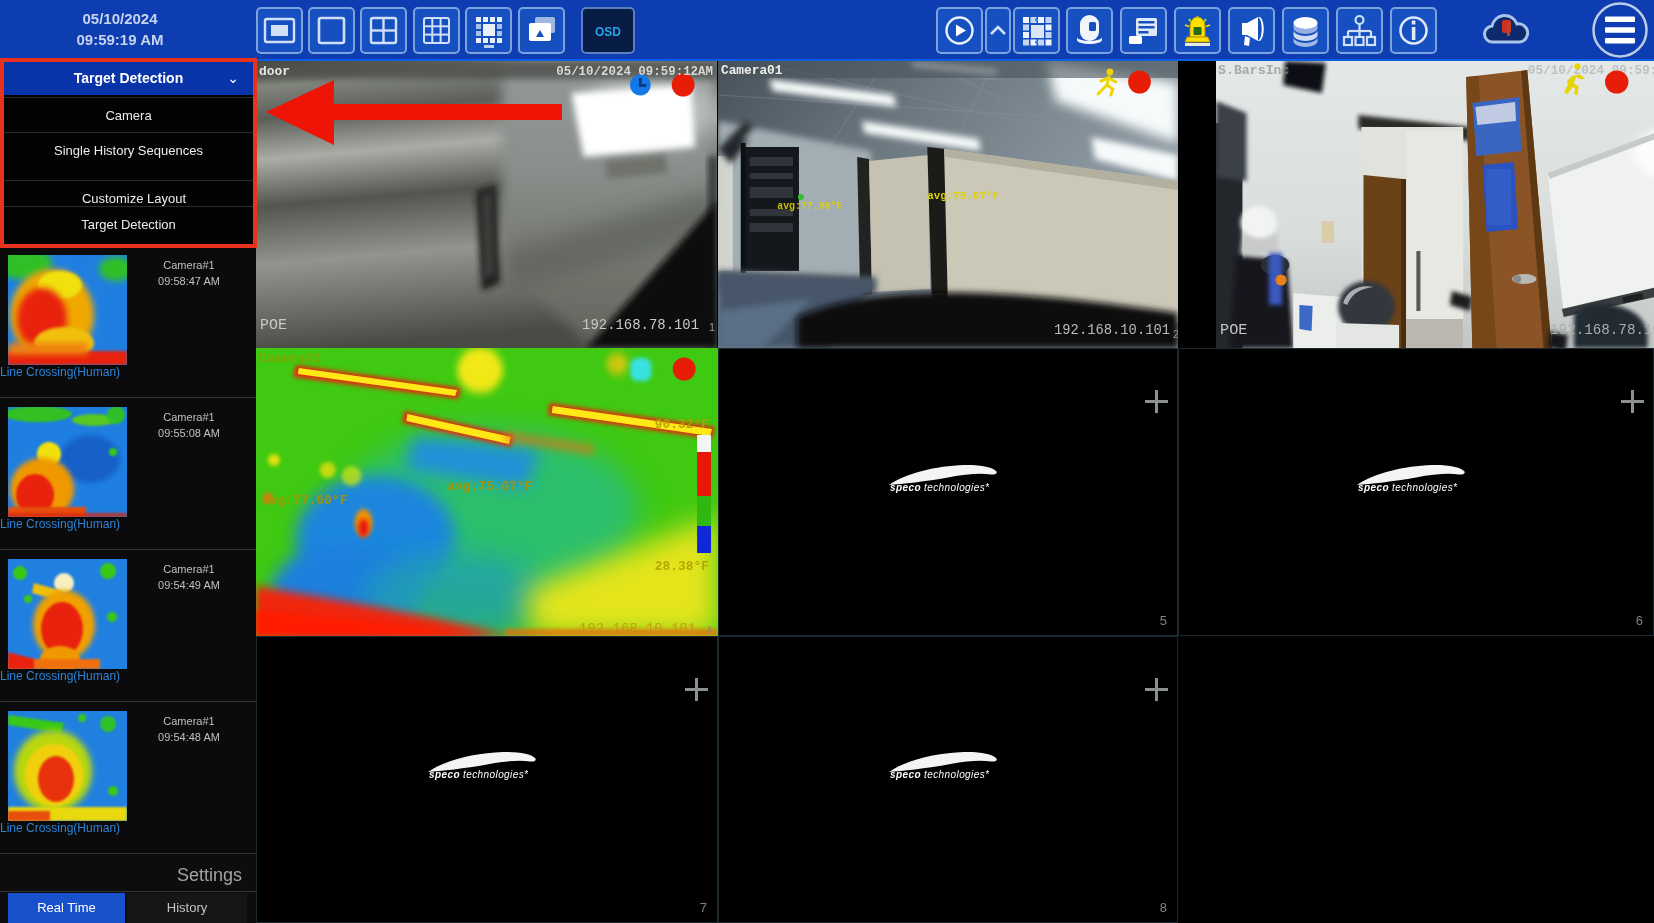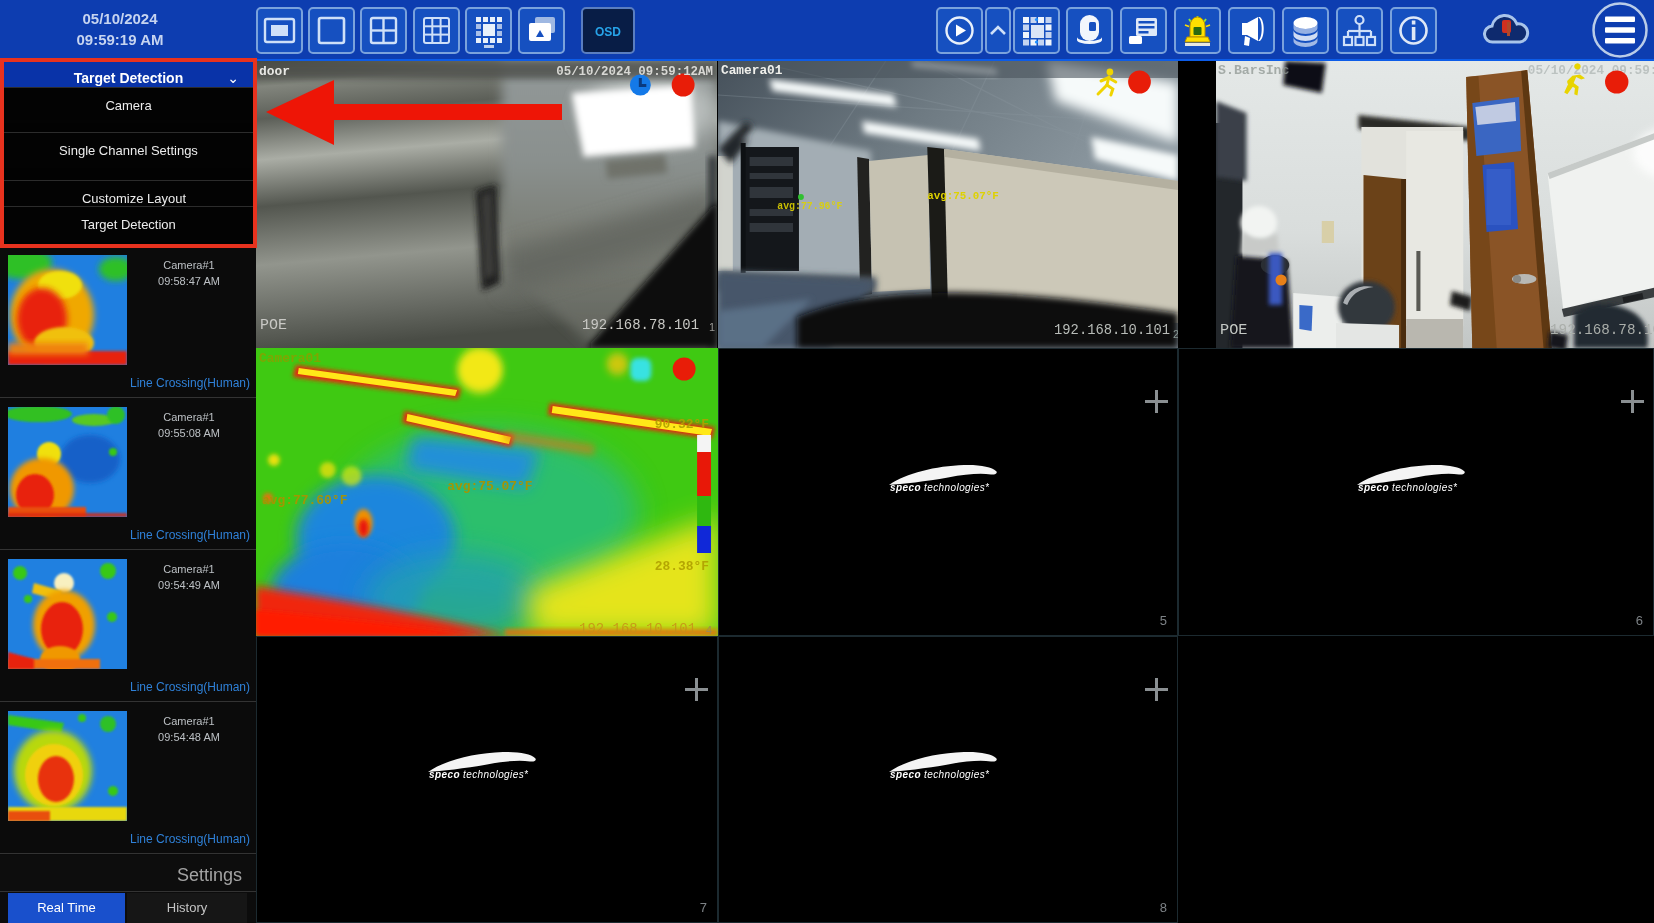--- a/index.html
+++ b/index.html
@@ -13,21 +13,21 @@
   .tbtn svg { position:absolute; left:0; top:0; }
   
   #sidebar { left:0; top:61px; width:256px; height:862px; background:#0b0b0b; }
   #menu { left:0; top:58px; width:257px; height:190px; border:4px solid #e8321e; background:#020202; }
   #menuhead { left:4px; top:62px; width:249px; height:33px; background:#0933a8; color:#fff; font-weight:bold; font-size:14px; text-align:center; line-height:33px; }
   .mitem { left:4px; width:249px; height:36px; background:#030303; color:#ececec; font-size:13px; text-align:center; line-height:36px; border-top:1px solid #2c2c2c; }
   
   .ev { left:0; width:256px; height:151px; border-bottom:1px solid #333; }
   .thumb { position:absolute; left:8px; top:8px; width:119px; height:110px; }
   .einfo { position:absolute; left:130px; top:10px; width:118px; text-align:center; color:#bcc0c4; font-size:11px; line-height:16px; }
-  .elabel { position:absolute; left:0; bottom:7px; width:250px; text-align:right; color:#2f81d8; font-size:12px; }
+  .elabel { position:absolute; left:0; bottom:18px; width:250px; text-align:left; color:#2f81d8; font-size:12px; }
   #settingsrow { left:0; top:855px; width:256px; height:37px; background:#0d0d0d; border-bottom:1px solid #333; color:#a3a3a3; font-size:18px; }
   #tabs { left:0; top:892px; width:256px; height:31px; background:#0c0c0c; }
   #tabRT { position:absolute; left:8px; top:1px; width:117px; height:30px; background:#1950cc; color:#fff; font-size:13px; text-align:center; line-height:30px; }
   #tabH { position:absolute; left:127px; top:1px; width:120px; height:30px; background:#161616; color:#c4c4c4; font-size:13px; text-align:center; line-height:30px; }
   
   .cell { overflow:hidden; }
   .blackcell { background:#000; border:1px solid #1c2a30; }
   .plus { position:absolute; width:24px; height:24px; }
   .plus:before, .plus:after { content:""; position:absolute; background:#8a8f92; }
   .plus:before { left:10px; top:0; width:3.4px; height:23px; }
@@ -612,20 +612,20 @@
 <div class="abs" id="settingsrow">
     <span style="position:absolute; right:14px; top:10px;">Settings</span>
   </div>
 <div class="abs" id="tabs">
     <div id="tabRT">Real Time</div>
     <div id="tabH">History</div>
   </div>
 
 <div class="abs" id="menu"></div>
 <div class="abs" id="menuhead">Target Detection<span style="position:absolute; right:14px; font-weight:normal;">⌄</span></div>
-<div class="abs mitem" style="top:87px;text-align:center;">Camera</div>
-<div class="abs mitem" style="top:132px;">Single Channel Settings</div>
+<div class="abs mitem" style="top:97px;text-align:center;">Camera</div>
+<div class="abs mitem" style="top:132px;">Single History Sequences</div>
 <div class="abs mitem" style="top:180px;padding-left:11px;">Customize Layout</div>
 <div class="abs mitem" style="top:206px;">Target Detection</div>
 
 <svg class="abs" style="left:256px; top:70px;" width="320" height="90" viewBox="0 0 320 90">
   <polygon points="10,42 78,10 78,34 306,34 306,50 78,50 78,75" fill="#ee1506"></polygon>
 </svg>
 
 </body></html>

